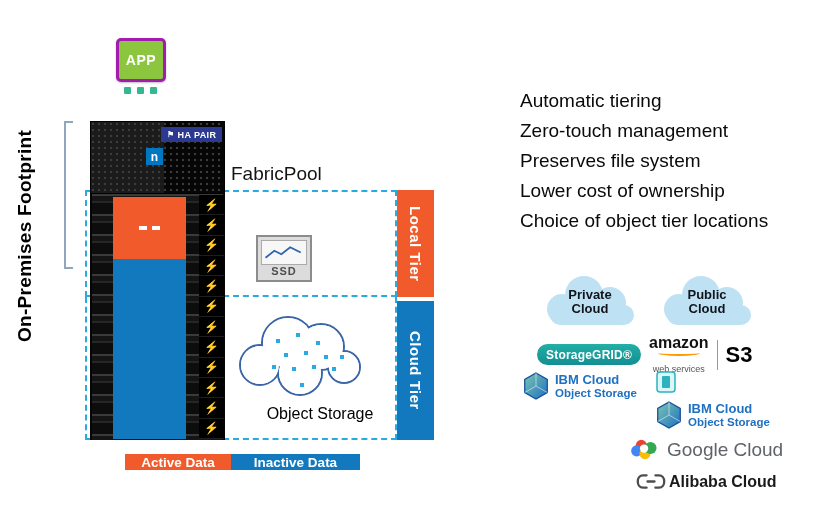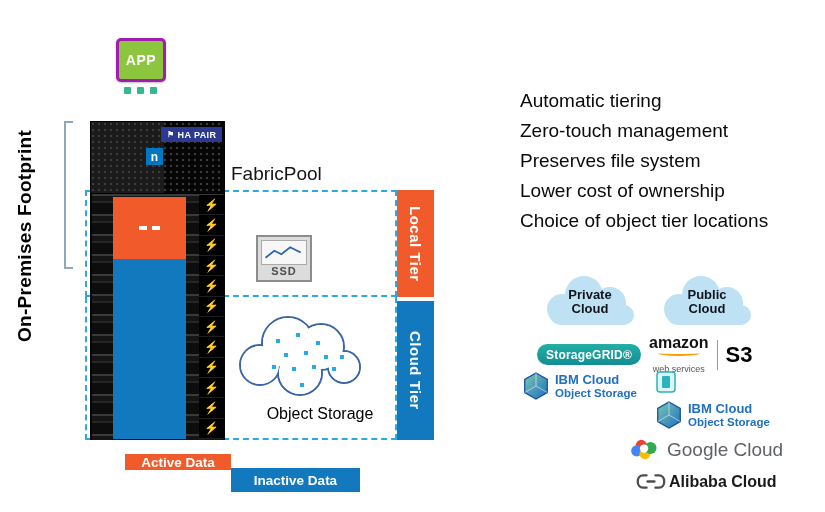--- a/index.html
+++ b/index.html
@@ -57,21 +57,21 @@
   .tier-label { width:37px; color:#fff; font-weight:bold; font-size:15px; writing-mode:vertical-rl;
                 display:flex; align-items:center; justify-content:center; letter-spacing:.5px; }
   .local-tier { left:397px; top:190px; height:107px; background:#F15B2B; }
   .cloud-tier { left:397px; top:301px; height:139px; background:#1379BF; }
 
   .big-cloud { left:224px; top:299px; width:152px; height:106px; }
   .object-storage { left:240px; top:405px; width:160px; text-align:center; font-size:16px; color:#000; }
 
   .legend-box { color:#fff; font-weight:bold; font-size:13.5px; display:flex; align-items:center; justify-content:center; }
   .legend-active { left:125px; top:454px; width:106px; height:16px; background:#F15B2B; }
-  .legend-inactive { left:231px; top:454px; width:129px; height:24px; background:#1379BF;margin-top:14px; }
+  .legend-inactive { left:231px; top:454px; width:129px; height:16px; background:#1379BF; }
 
   
   .benefits { left:520px; top:86px; font-size:19px; color:#0a0a0a; line-height:30px; }
 
   .cloud-badge { width:104px; height:60px; }
   .cloud-private { left:538px; top:271px; }
   .cloud-public { left:655px; top:271px; }
   .cloud-badge svg { position:absolute; inset:0; width:100%; height:100%; }
   .cloud-text { position:absolute; top:17px; left:0; right:0; text-align:center; font-size:13px;
                 font-weight:bold; color:#12141c; line-height:14px; }

